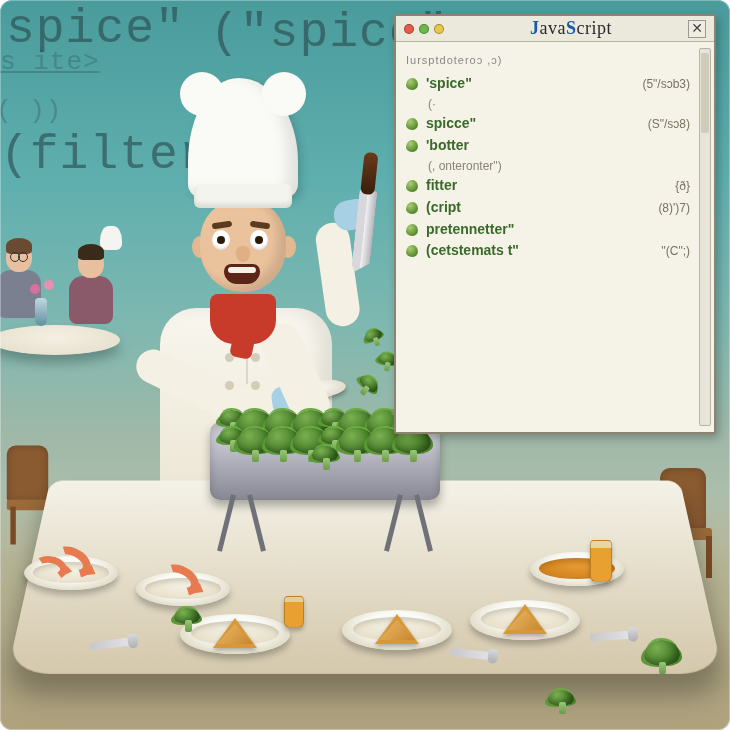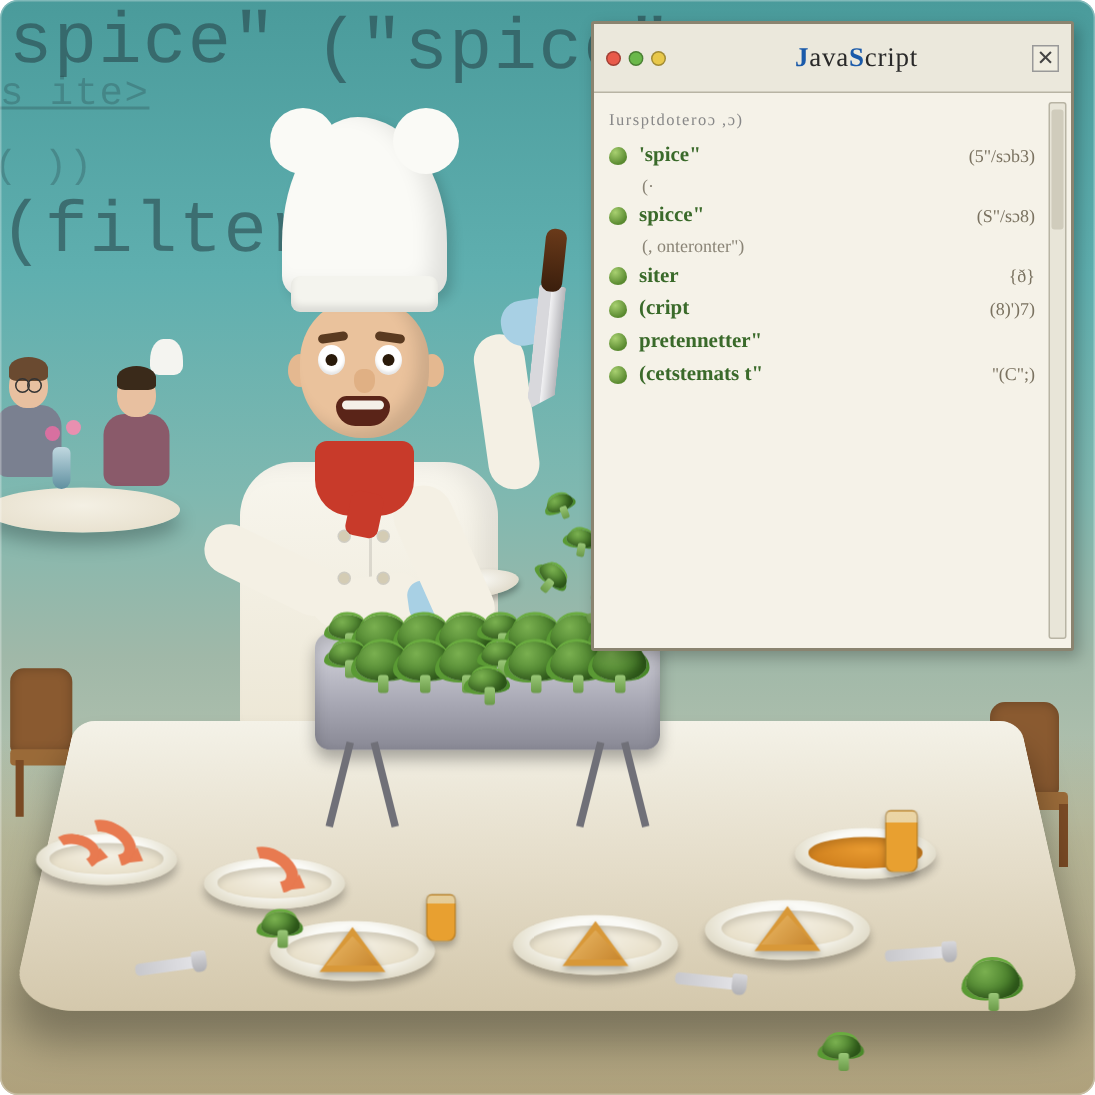--- a/index.html
+++ b/index.html
@@ -32,21 +32,21 @@
     top: 14px; right: 14px;
     width: 322px; height: 420px;
     background: #f5f2e8;
     border: 2px solid #8a8470;
     box-shadow: 3px 4px 10px rgba(0,0,0,0.25);
     display: flex; flex-direction: column;
     border-radius: 2px;
     overflow: hidden;
   }
   .titlebar {
-    height: 46px;
+    height: 26px;
     background: #ebe8dc;
     border-bottom: 1px solid #b8b4a4;
     display: flex; align-items: center;
     padding: 0 8px;
     gap: 4px;
   }
   .traffic { display: flex; gap: 5px; margin-right: 10px; }
   .dot { width: 10px; height: 10px; border-radius: 50%; border: 1px solid rgba(0,0,0,0.3); }
   .dot.red { background: #e85a4a; }
   .dot.green { background: #6ab84a; }
@@ -62,21 +62,21 @@
   .title .js-j, .title .js-s { color: #1a5aaa; font-weight: bold; font-variant: small-caps; }
   .close-x {
     width: 18px; height: 18px;
     display: flex; align-items: center; justify-content: center;
     font-size: 14px; color: #444; border: 1px solid #999;
     background: #f0ede0; cursor: pointer;
   }
   .editor-body {
     flex: 1; position: relative;
     padding: 10px 6px 12px 10px;
-    font-family: Liberation Serif, serif;
+    font-family: Liberation Sans, sans-serif;
     font-size: 14px; line-height: 1.55;
     color: #5a5a50;
     overflow: hidden;
   }
   .editor-body .hdr-line { font-size: 11px; color: #888; letter-spacing: 1px; margin-bottom: 4px; }
   .code-row { display: flex; align-items: center; gap: 6px; white-space: nowrap; }
   .bullet {
     width: 12px; height: 12px; flex: none;
     background: radial-gradient(circle at 35% 30%, #a8d070, #5a8a30 70%);
     border-radius: 55% 45% 50% 50% / 60% 55% 45% 40%;
@@ -677,24 +677,28 @@
             <span class="bullet"></span>
             <span class="kw">'spice"</span>
             <span class="rh">(5"/sɔb3)</span>
           </div>
           <div class="code-indent">(·</div>
           <div class="code-row">
             <span class="bullet"></span>
             <span class="kw">spicce"</span>
             <span class="rh">(S"/sɔ8)</span>
           </div>
+          <div class="code-row">
+            <span class="bullet"></span>
+            <span class="kw">'botter</span>
+          </div>
           <div class="code-indent">(, onteronter")</div>
           <div class="code-row">
             <span class="bullet"></span>
-            <span class="kw">siter</span>
+            <span class="kw">fitter</span>
             <span class="rh">{ð}</span>
           </div>
           <div class="code-row">
             <span class="bullet"></span>
             <span class="kw">(cript</span>
             <span class="rh">(8)')7)</span>
           </div>
           <div class="code-row">
             <span class="bullet"></span>
             <span class="kw">pretennetter"</span>

